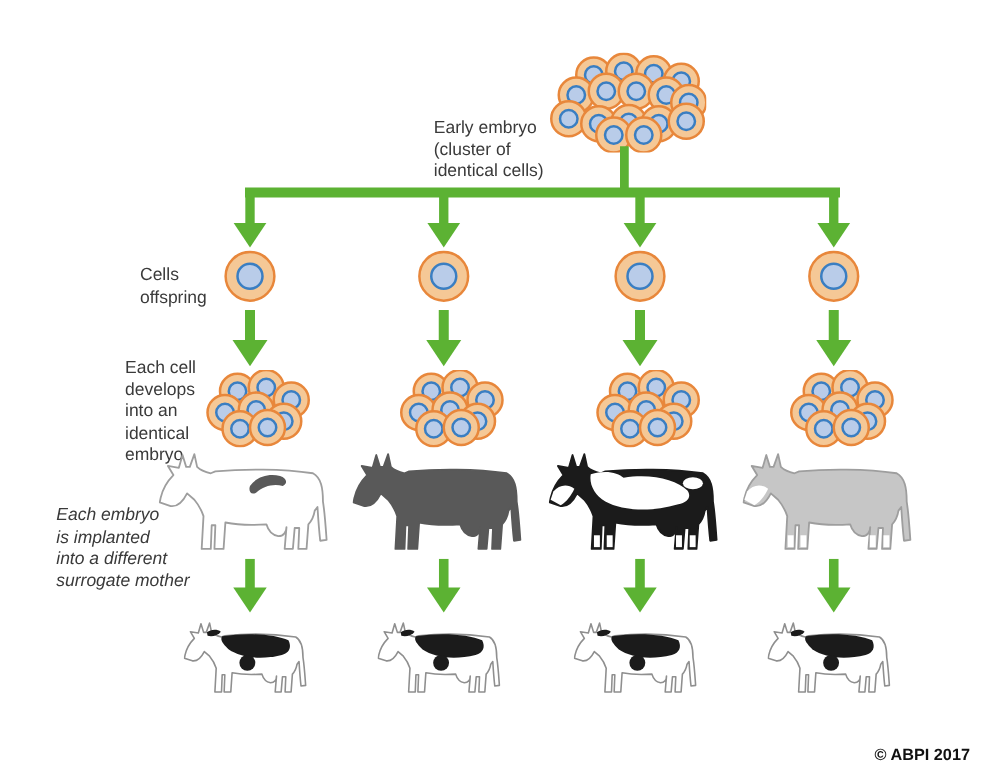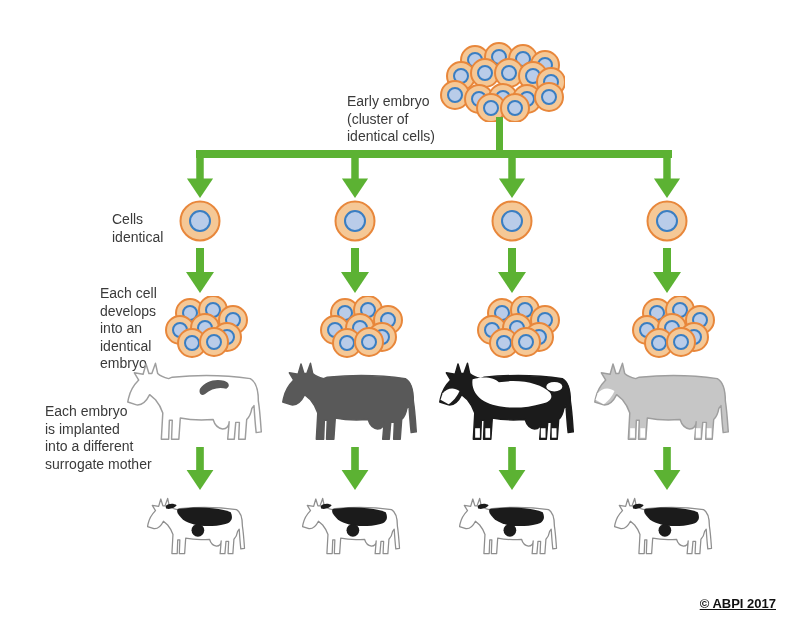--- a/index.html
+++ b/index.html
@@ -1,21 +1,21 @@
 <!DOCTYPE html>
 <html><head>
 <meta charset="utf-8">
 <style>
   html,body{margin:0;padding:0;background:#fff;}
   .canvas{position:relative;width:792px;height:621px;background:#fff;overflow:hidden;
           font-family:"Liberation Sans",sans-serif;}
   .lbl{position:absolute;font-size:14px;line-height:17.5px;white-space:pre-line;margin-top:35px;}
   .abs{position:absolute;}
   .bar{position:absolute;}
-  .copyright{position:absolute;font-size:13px;font-weight:bold;color:#111;text-decoration:underline;}
+  .copyright{position:absolute;font-size:13px;font-weight:bold;color:#111;}
   svg{display:block;}
 </style>
 </head>
 <body>
 
 <div class="canvas">
 
   <div class="lbl" style="left: 347px; top: 58px; color: rgb(58, 58, 58);">Early embryo
 (cluster of
 identical cells)</div>
@@ -68,21 +68,21 @@
   <svg class="abs" style="left:496px;top:156px;" width="32" height="43" viewBox="0 0 32 46">
       <rect x="12" y="0" width="8" height="26" fill="#5cb233"></rect>
       <polygon points="2,24 30,24 16,45" fill="#5cb233"></polygon>
     </svg>
   <svg class="abs" style="left:651px;top:156px;" width="32" height="43" viewBox="0 0 32 46">
       <rect x="12" y="0" width="8" height="26" fill="#5cb233"></rect>
       <polygon points="2,24 30,24 16,45" fill="#5cb233"></polygon>
     </svg>
 
   <div class="lbl" style="left: 112px; top: 176px; color: rgb(58, 58, 58);">Cells
-identical</div>
+offspring</div>
   <svg class="abs" style="left:178px;top:199px;" width="44" height="44" viewBox="0 0 44 44">
       <circle cx="22" cy="22" r="19.5" fill="#f5c896" stroke="#e8873b" stroke-width="2"></circle>
       <circle cx="22" cy="22" r="10" fill="#b9cce9" stroke="#3a7ec2" stroke-width="2"></circle>
     </svg>
   <svg class="abs" style="left:333px;top:199px;" width="44" height="44" viewBox="0 0 44 44">
       <circle cx="22" cy="22" r="19.5" fill="#f5c896" stroke="#e8873b" stroke-width="2"></circle>
       <circle cx="22" cy="22" r="10" fill="#b9cce9" stroke="#3a7ec2" stroke-width="2"></circle>
     </svg>
   <svg class="abs" style="left:490px;top:199px;" width="44" height="44" viewBox="0 0 44 44">
       <circle cx="22" cy="22" r="19.5" fill="#f5c896" stroke="#e8873b" stroke-width="2"></circle>
@@ -181,21 +181,21 @@
       <circle cx="48" cy="32" r="14" fill="#f5c896" stroke="#e8873b" stroke-width="2"></circle>
       <circle cx="48" cy="32" r="7" fill="#b9cce9" stroke="#3a7ec2" stroke-width="2"></circle>
       <circle cx="70" cy="41" r="14" fill="#f5c896" stroke="#e8873b" stroke-width="2"></circle>
       <circle cx="70" cy="41" r="7" fill="#b9cce9" stroke="#3a7ec2" stroke-width="2"></circle>
       <circle cx="35" cy="47" r="14" fill="#f5c896" stroke="#e8873b" stroke-width="2"></circle>
       <circle cx="35" cy="47" r="7" fill="#b9cce9" stroke="#3a7ec2" stroke-width="2"></circle>
       <circle cx="57" cy="46" r="14" fill="#f5c896" stroke="#e8873b" stroke-width="2"></circle>
       <circle cx="57" cy="46" r="7" fill="#b9cce9" stroke="#3a7ec2" stroke-width="2"></circle>
     </svg>
 
-  <div class="lbl" style="left: 45px; top: 368px; color: rgb(58, 58, 58);">Each embryo
+  <div class="lbl" style="left: 45px; top: 368px; color: rgb(58, 58, 58); font-style: italic;">Each embryo
 is implanted
 into a different
 surrogate mother</div>
 
   <svg class="abs" style="left:127px;top:356px;" width="146" height="89" viewBox="0 0 200 122">
     <path stroke-width="2" stroke-linejoin="round" fill="#ffffff" stroke="#9e9e9e" d="M57,31 C48,29 44,26 42,24 L39,10 L34,24 L30,24 L26,11 L22,25 L10,23 L16,33 C9,40 4,49 2,58 L1,63 L13,67 C21,68 27,61 31,53 L39,60 C44,66 47,72 49,78 L47,114 L57,114 L58,88 L62,88 L61,114 L71,114 L73,85 C88,88 104,88 118,87 C120,94 125,99 131,100 C137,100 140,95 140,90 L138,114 L147,114 L149,91 L154,91 L153,114 L162,114 L164,87 C168,83 170,78 171,72 L174,68 C175,84 176,96 177,105 L184,104 C183,90 182,74 180,62 C180,47 178,36 169,31 C135,26 93,26 62,29 Z"></path>
     <path fill="#595959" d="M100,45 C107,35 120,31 133,34 C140,36 142,42 136,45 C126,42 115,45 107,52 C101,56 98,50 100,45 Z"></path>
   </svg>
 
   <svg class="abs" style="left:282px;top:356px;" width="146" height="89" viewBox="0 0 200 122">

